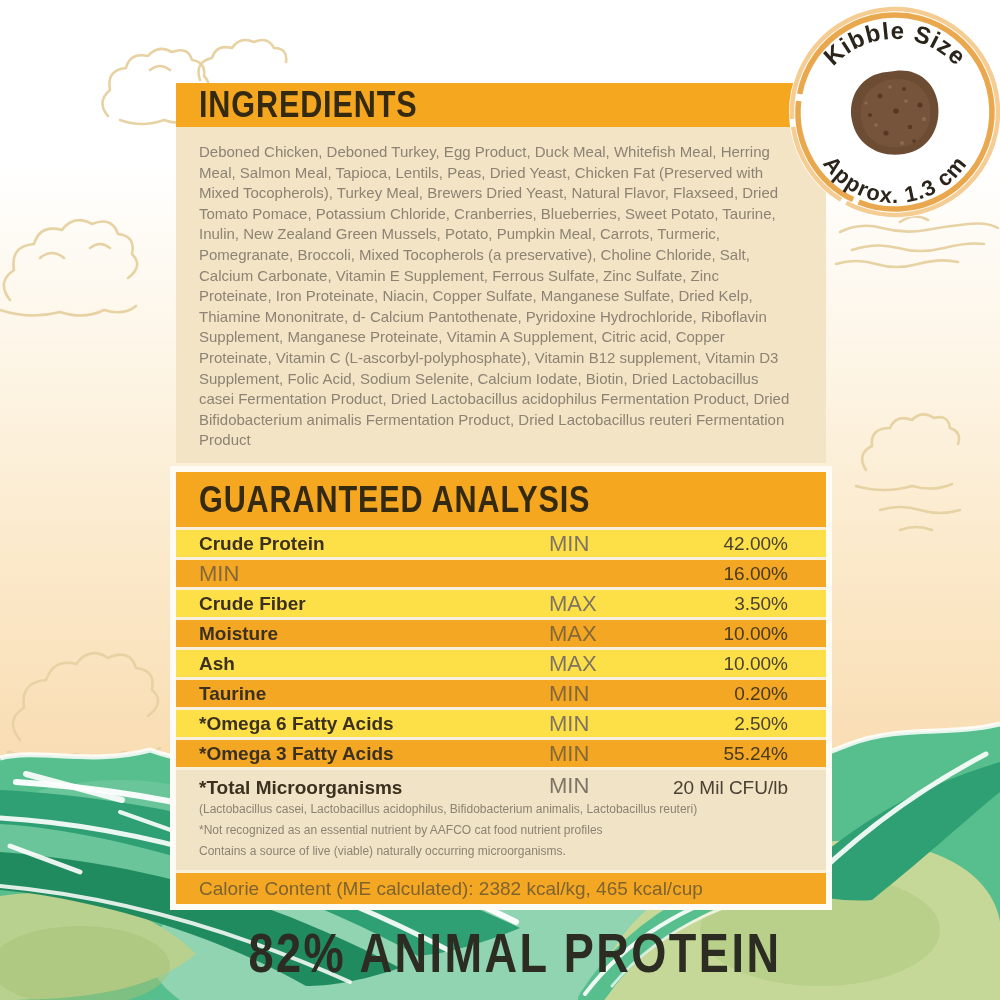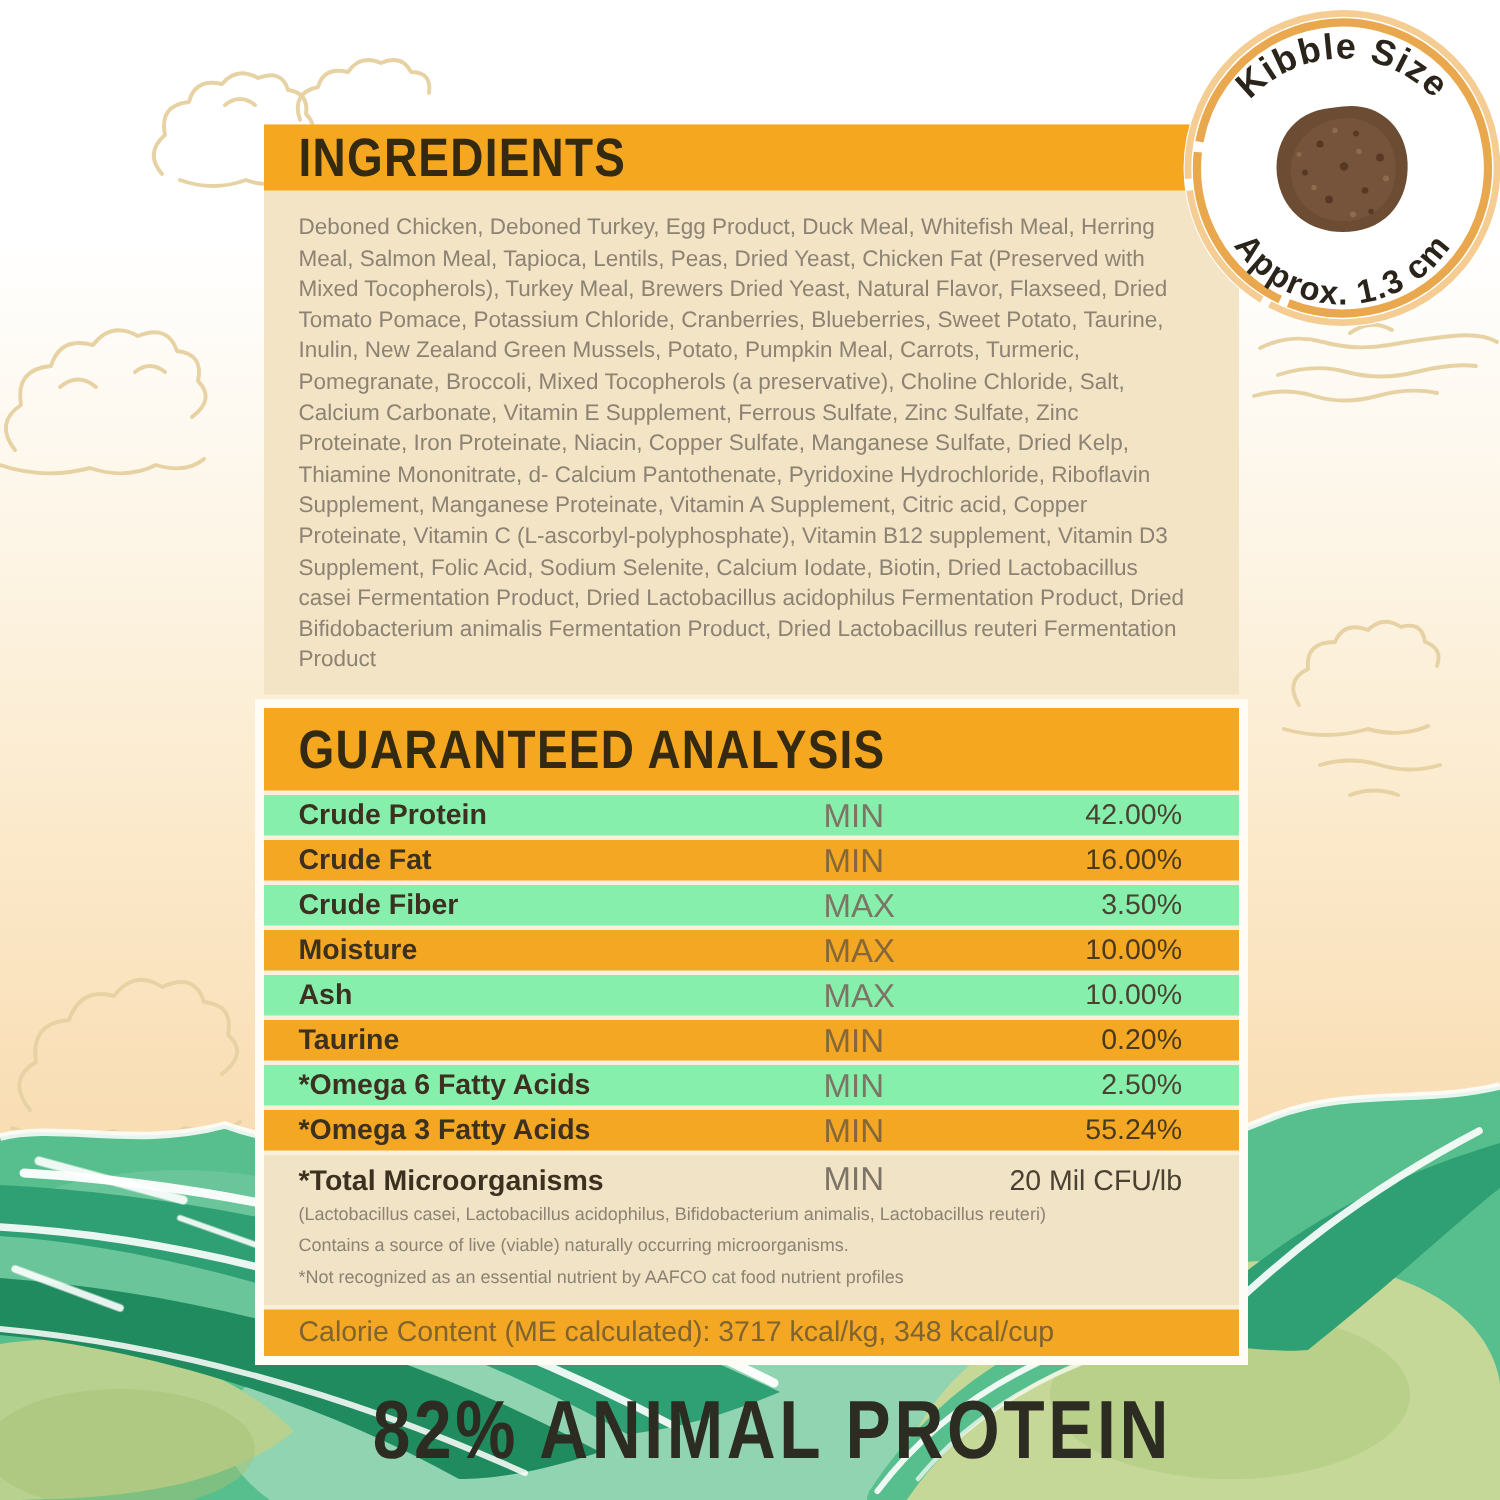--- a/index.html
+++ b/index.html
@@ -21,21 +21,21 @@
   .ing-panel{left:176px;top:83px;width:650px;min-height:372px;background:#f4e4c6;}
   .panel-header{background:#f5a71f;display:flex;align-items:center;}
   .ing-panel .panel-header{height:44px;padding-left:23px;}
   .panel-title{color:#342a12;font-weight:bold;font-size:36px;display:inline-block;
     transform:scaleX(.85);transform-origin:left center;letter-spacing:1px;white-space:nowrap;}
   .ing-body{padding:15px 34px 12px 23px;color:#8c8374;font-size:15px;line-height:20.6px;}
   
   .ga-panel{left:170px;top:466px;width:662px;background:#f8efdc;border:6px solid #fefcf4;box-sizing:border-box;}
   .ga-panel .panel-header{height:55px;padding-left:23px;margin-bottom:3px;}
   .ga-row{height:27px;margin-bottom:3px;display:flex;align-items:center;padding:0 38px 0 23px;}
-  .ga-row.cream{background:#86efac;}
+  .ga-row.cream{background:#fde047;}
   .ga-row.orange{background:#f3a722;}
   .ga-label{width:350px;flex:none;font-weight:bold;font-size:19px;color:#3c3120;}
   .ga-basis{width:112px;flex:none;font-size:22px;color:#7e7466;}
   .ga-value{flex:1;text-align:right;font-size:19px;color:#4b4132;}
   .ga-row.orange .ga-basis{color:#84683a;}
   .ga-row.orange .ga-value{color:#4a3a1c;}
   .micro-block{background:#f1e3c5;padding:2px 38px 8px 23px;}
   .micro-line{height:27px;display:flex;align-items:flex-end;}
   .micro-note,.footnote{color:#8c8374;font-size:12px;line-height:21px;margin:0;}
   .calorie-bar{height:31px;background:#f3a722;display:flex;align-items:center;padding-left:23px;margin-top:3px;}
@@ -120,21 +120,20 @@
     <div class="panel-header">
       <span class="panel-title">GUARANTEED ANALYSIS</span>
     </div>
 
     <div class="ga-row cream">
       <span class="ga-label">Crude Protein</span>
       <span class="ga-basis">MIN</span>
       <span class="ga-value">42.00%</span>
     </div>
     <div class="ga-row orange">
-      <span class="ga-label">Crude Fat</span>
       <span class="ga-basis">MIN</span>
       <span class="ga-value">16.00%</span>
     </div>
     <div class="ga-row cream">
       <span class="ga-label">Crude Fiber</span>
       <span class="ga-basis">MAX</span>
       <span class="ga-value">3.50%</span>
     </div>
     <div class="ga-row orange">
       <span class="ga-label">Moisture</span>
@@ -162,26 +161,26 @@
       <span class="ga-value">55.24%</span>
     </div>
 
     <div class="micro-block">
       <div class="micro-line">
         <span class="ga-label">*Total Microorganisms</span>
         <span class="ga-basis">MIN</span>
         <span class="ga-value">20 Mil CFU/lb</span>
       </div>
       <p class="micro-note">(Lactobacillus casei, Lactobacillus acidophilus, Bifidobacterium animalis, Lactobacillus reuteri)</p>
+      <p class="footnote">*Not recognized as an essential nutrient by AAFCO cat food nutrient profiles</p>
       <p class="footnote">Contains a source of live (viable) naturally occurring microorganisms.</p>
-      <p class="footnote">*Not recognized as an essential nutrient by AAFCO cat food nutrient profiles</p>
     </div>
 
     <div class="calorie-bar">
-      <span class="calorie-text">Calorie Content (ME calculated): 3717 kcal/kg, 348 kcal/cup</span>
+      <span class="calorie-text">Calorie Content (ME calculated): 2382 kcal/kg, 465 kcal/cup</span>
     </div>
   </div>
 
   <svg class="badge" viewBox="0 0 226 226">
     <circle cx="113" cy="111" r="106" fill="#ffffff"></circle>
     <circle cx="113" cy="111" r="103" fill="none" stroke="#f5cd93" stroke-width="4.5" stroke-dasharray="180 6 90 8 400 0" transform="rotate(18 113 111)"></circle>
     <circle cx="113" cy="111" r="97" fill="none" stroke="#e9a84d" stroke-width="5.5" stroke-dasharray="240 6 120 7 320 0" transform="rotate(-30 113 111)"></circle>
     <defs>
       <path id="arcTop" d="M 31,120 A 82,82 0 0 1 195,120"></path>
       <path id="arcBottom" d="M 27,116 A 86,86 0 0 0 199,116"></path>

